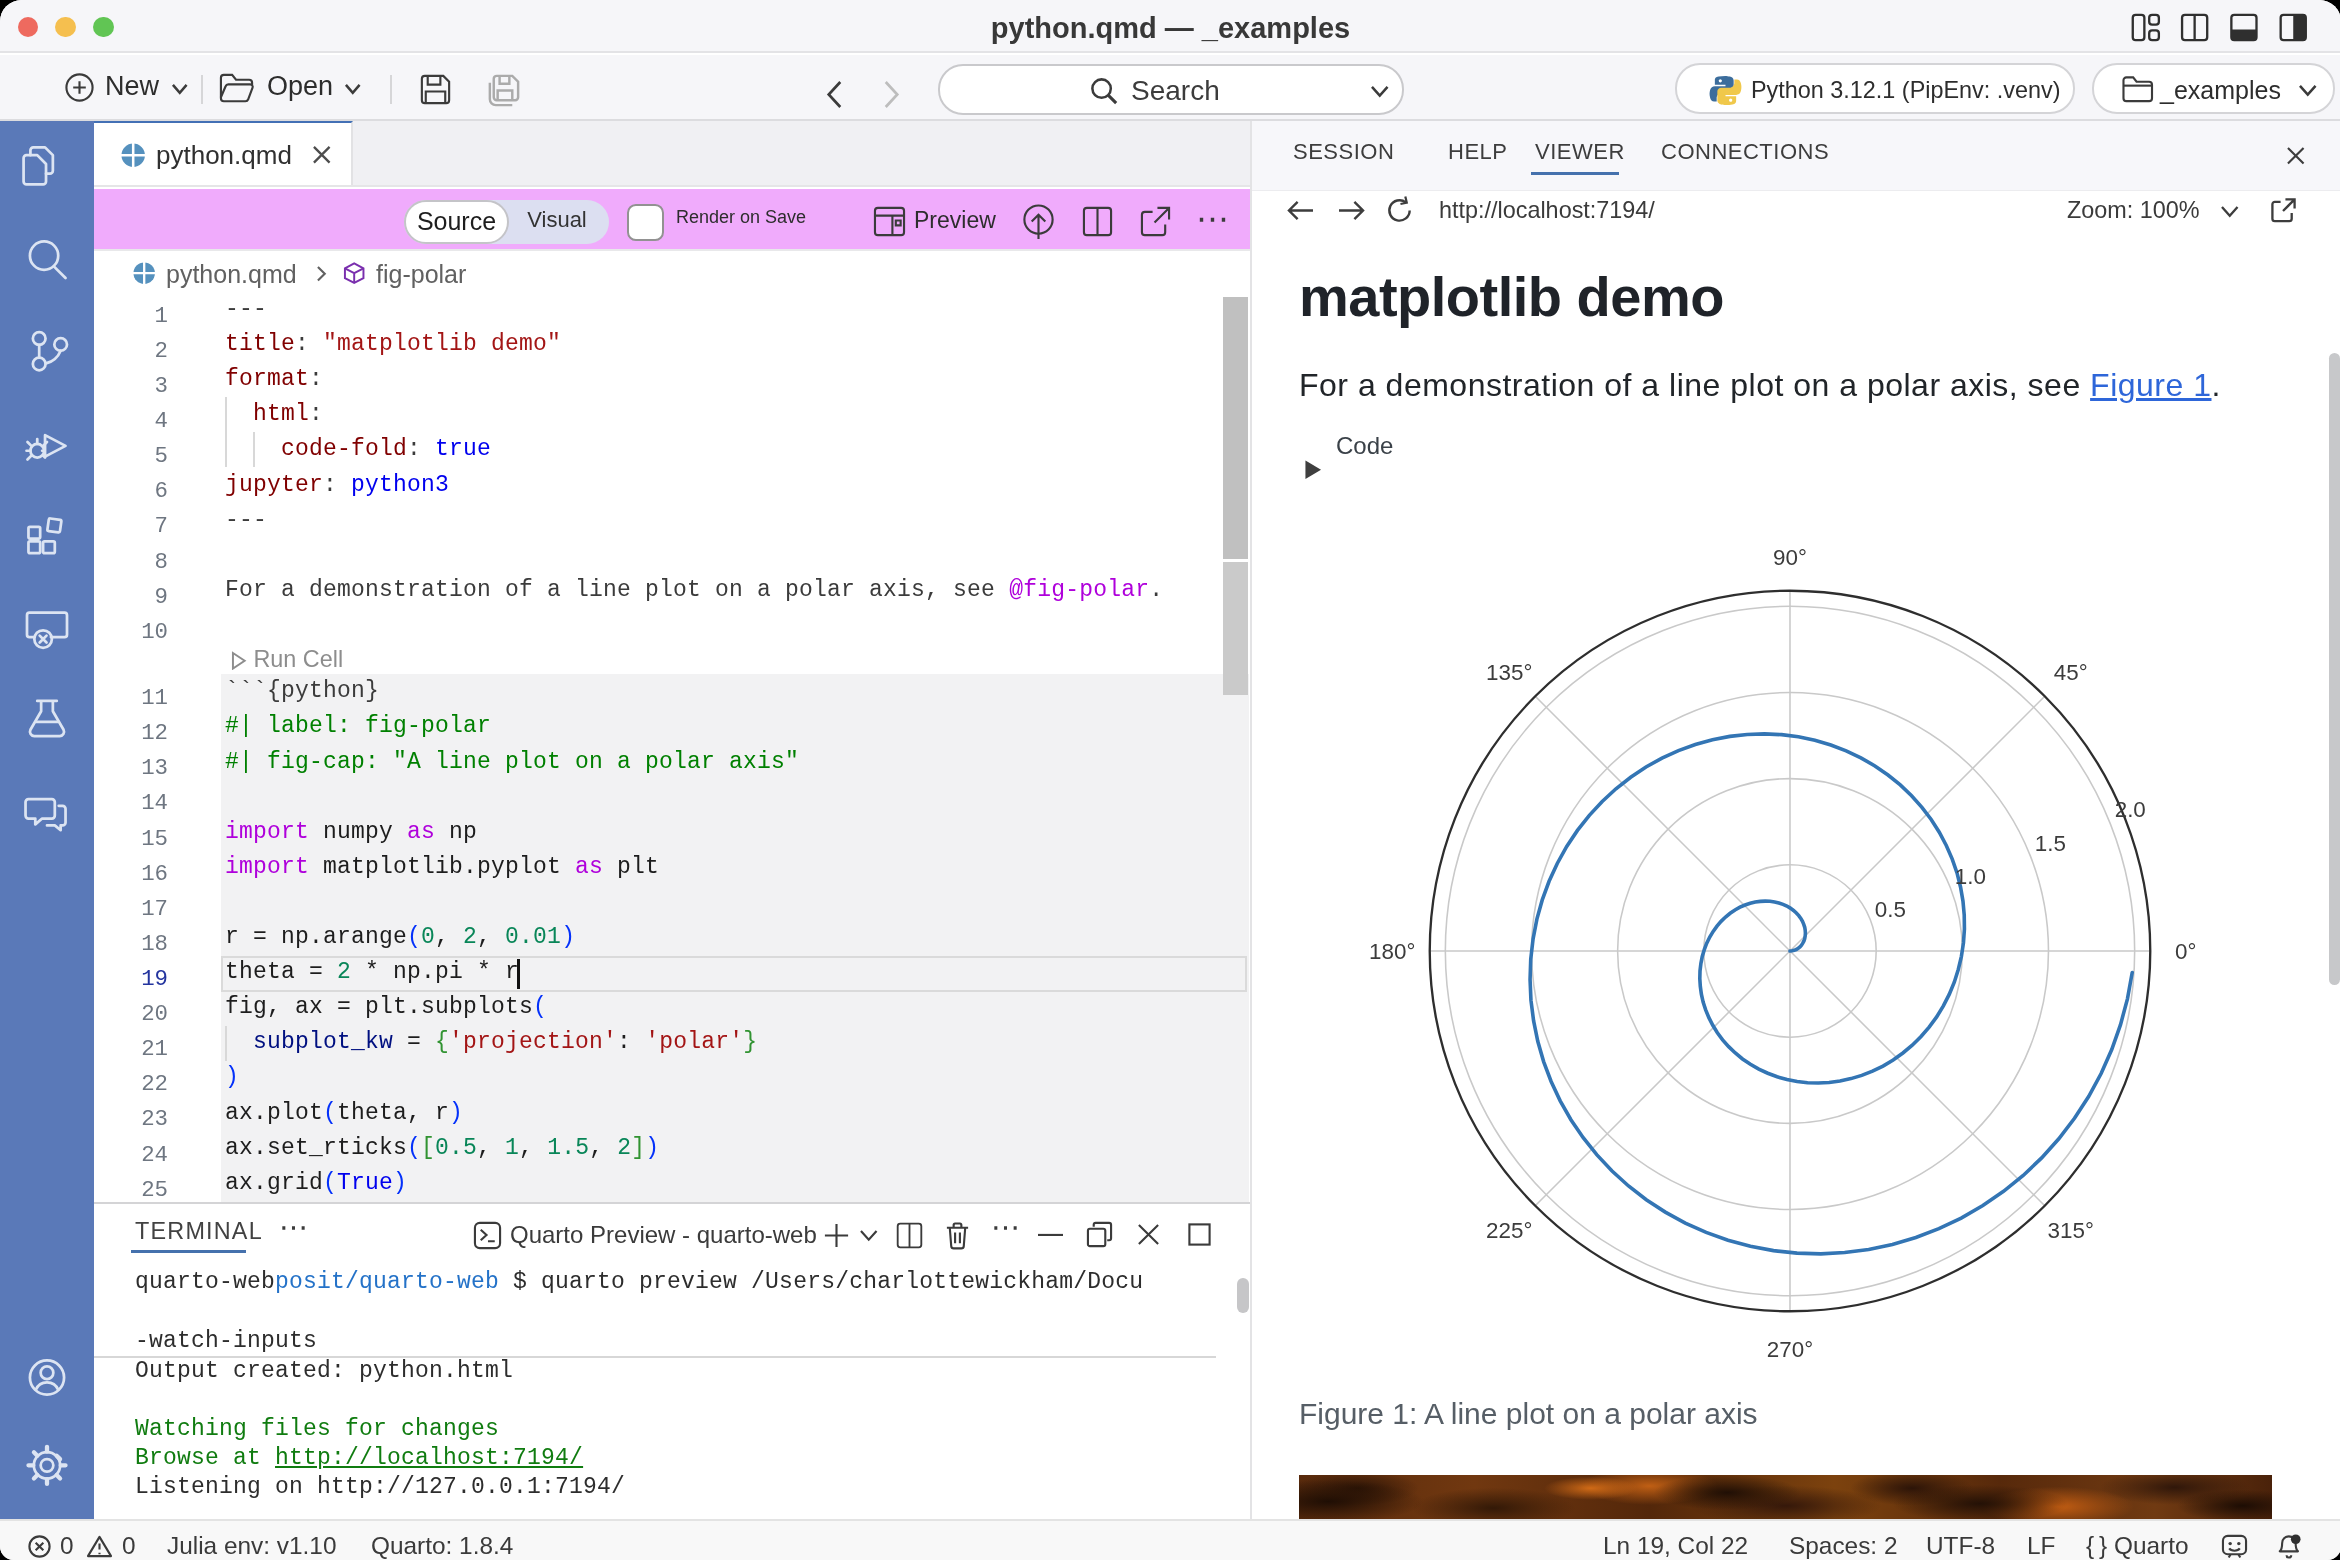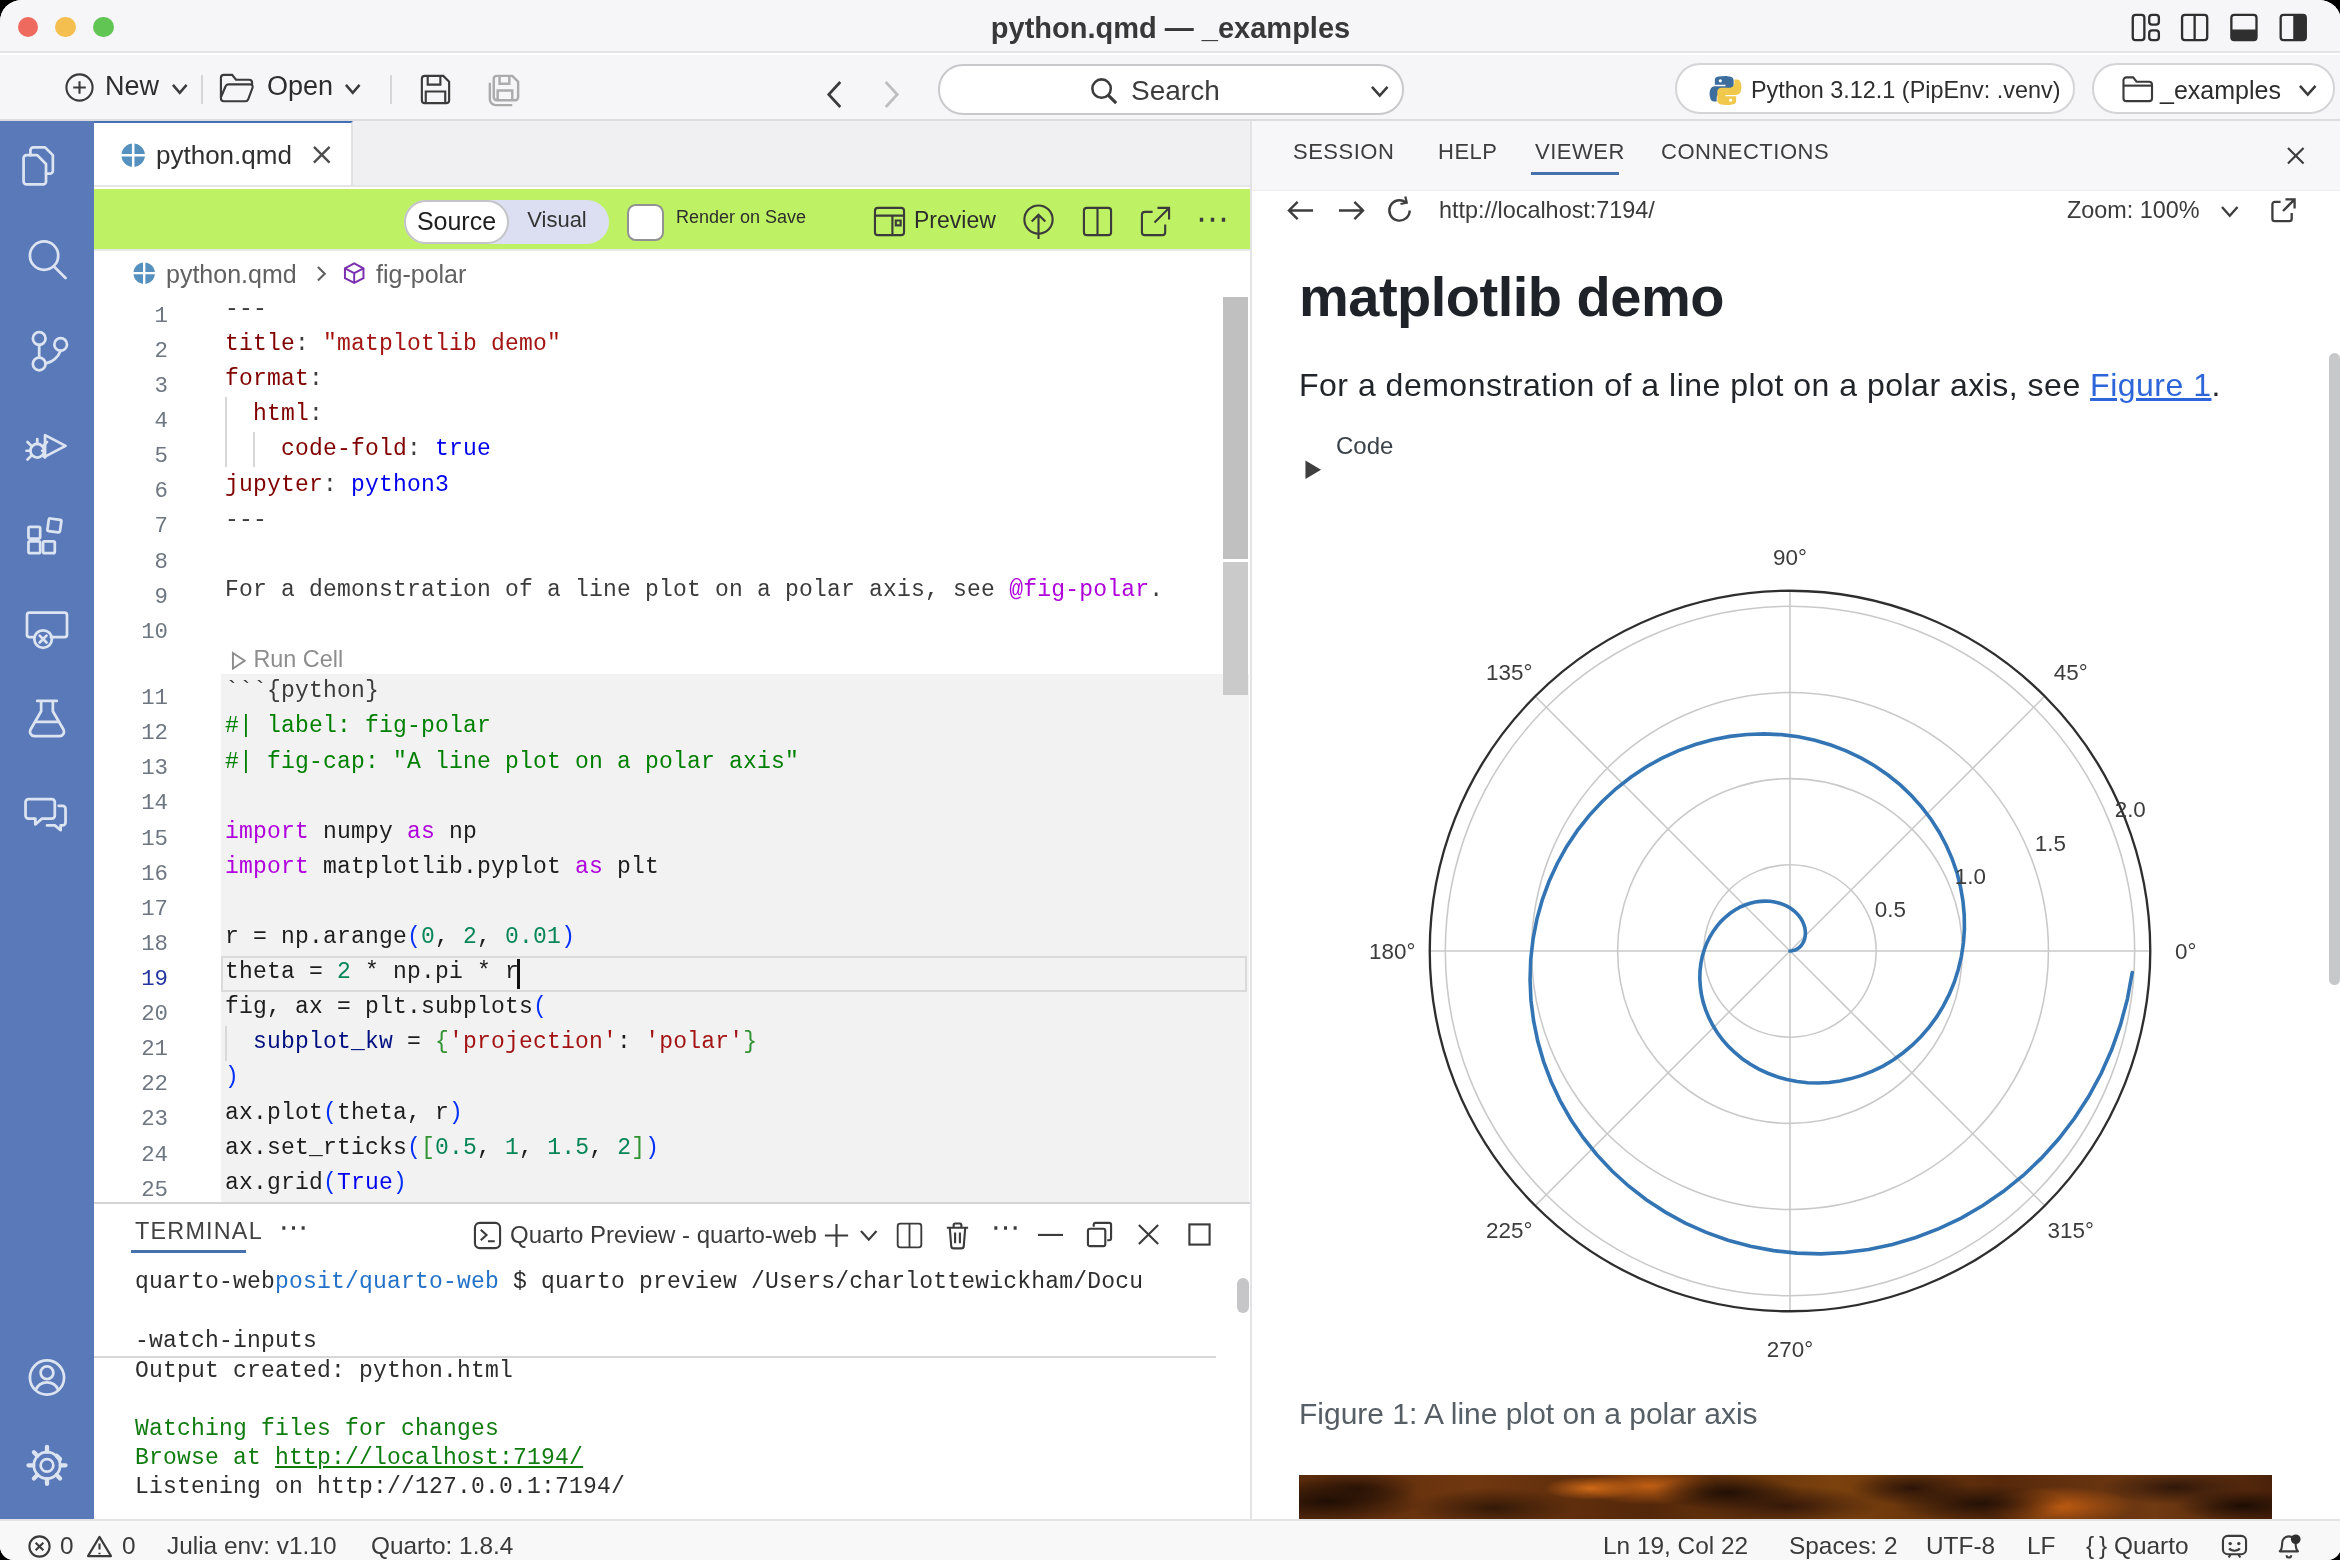--- a/index.html
+++ b/index.html
@@ -23,21 +23,21 @@
   #searchbox { left:938px; top:8.8px; width:466px; height:51px; background:#fff; border:2px solid #c9c9cc; border-radius:25px; }
 
   
   #actbar { left:0; top:121px; width:94px; height:1399px; background:#5a79b8; }
 
   
   #tabrow { left:94px; top:121px; width:1159px; height:66px; background:#f0f0f3; border-bottom:2px solid #e5e5e7; }
   #tab1 { left:0; top:0; width:259px; height:64px; background:#fff; border-top:2.9px solid #4370b5; border-right:2px solid #e2e2e4; }
 
   
-  #edtools { left:94px; top:189px; width:1157px; height:62px; background:#bef264; border-bottom:2px solid #e8e8ea; }
+  #edtools { left:94px; top:189px; width:1157px; height:62px; background:#f0abfc; border-bottom:2px solid #e8e8ea; }
 
   
   #crumbs { left:94px; top:254px; width:1157px; height:38px; background:#fff; }
   .crumbtxt { font-size:25px; color:#616161; top:5.9px; }
 
   
   #editor { left:94px; top:292px; width:1157px; height:910px; background:#fff; overflow:hidden; }
   .ln { position:absolute; width:74px; height:35px; line-height:35px; text-align:right; font-family:"Liberation Mono",monospace;
         font-size:22.4px; color:#6e7681; }
   .cl { position:absolute; left:131px; height:35px; line-height:35px; white-space:pre; font-family:"Liberation Mono",monospace;
@@ -406,21 +406,21 @@
     <div class="tl" style="top:154px;">Output created: python.html</div>
     <div class="tl" style="top:212px; color:#107c10;">Watching files for changes</div>
     <div class="tl" style="top:241px; color:#107c10;">Browse at <span style="text-decoration:underline;">http://localhost:7194/</span></div>
     <div class="tl" style="top:270px;">Listening on http://127.0.0.1:7194/</div>
   </div>
 
   <div id="divider" class="abs"></div>
   <div id="panel" class="abs">
     <div id="panelhead" class="abs">
       <div class="ptab abs" style="left:41px;">SESSION</div>
-      <div class="ptab abs" style="left:186px;">HELP</div>
+      <div class="ptab abs" style="left:196px;">HELP</div>
       <div class="ptab abs" style="left:283px;">VIEWER</div>
       <div class="ptab abs" style="left:409px;">CONNECTIONS</div>
       <div class="abs" style="left:279px; top:51px; width:88px; height:2.9px; background:#4571ad;"></div>
       <svg class="abs" style="left:1034px; top:25px;" width="19.5" height="19.5" viewBox="0 0 20 20">
         <path d="M2 2 L18 18 M18 2 L2 18" stroke="#3d3d3d" stroke-width="2.2" fill="none"></path>
       </svg>
     </div>
     <div id="panelnav" class="abs" style="left:0; top:70px; width:1088px; height:57px; background:#fff;">
       <svg class="abs" style="left:33px; top:6.8px;" width="31" height="25" viewBox="0 0 32 26">
         <path d="M29 13 H4 M13 4 L4 13 L13 22" fill="none" stroke="#3d3d3d" stroke-width="2.5"></path>

